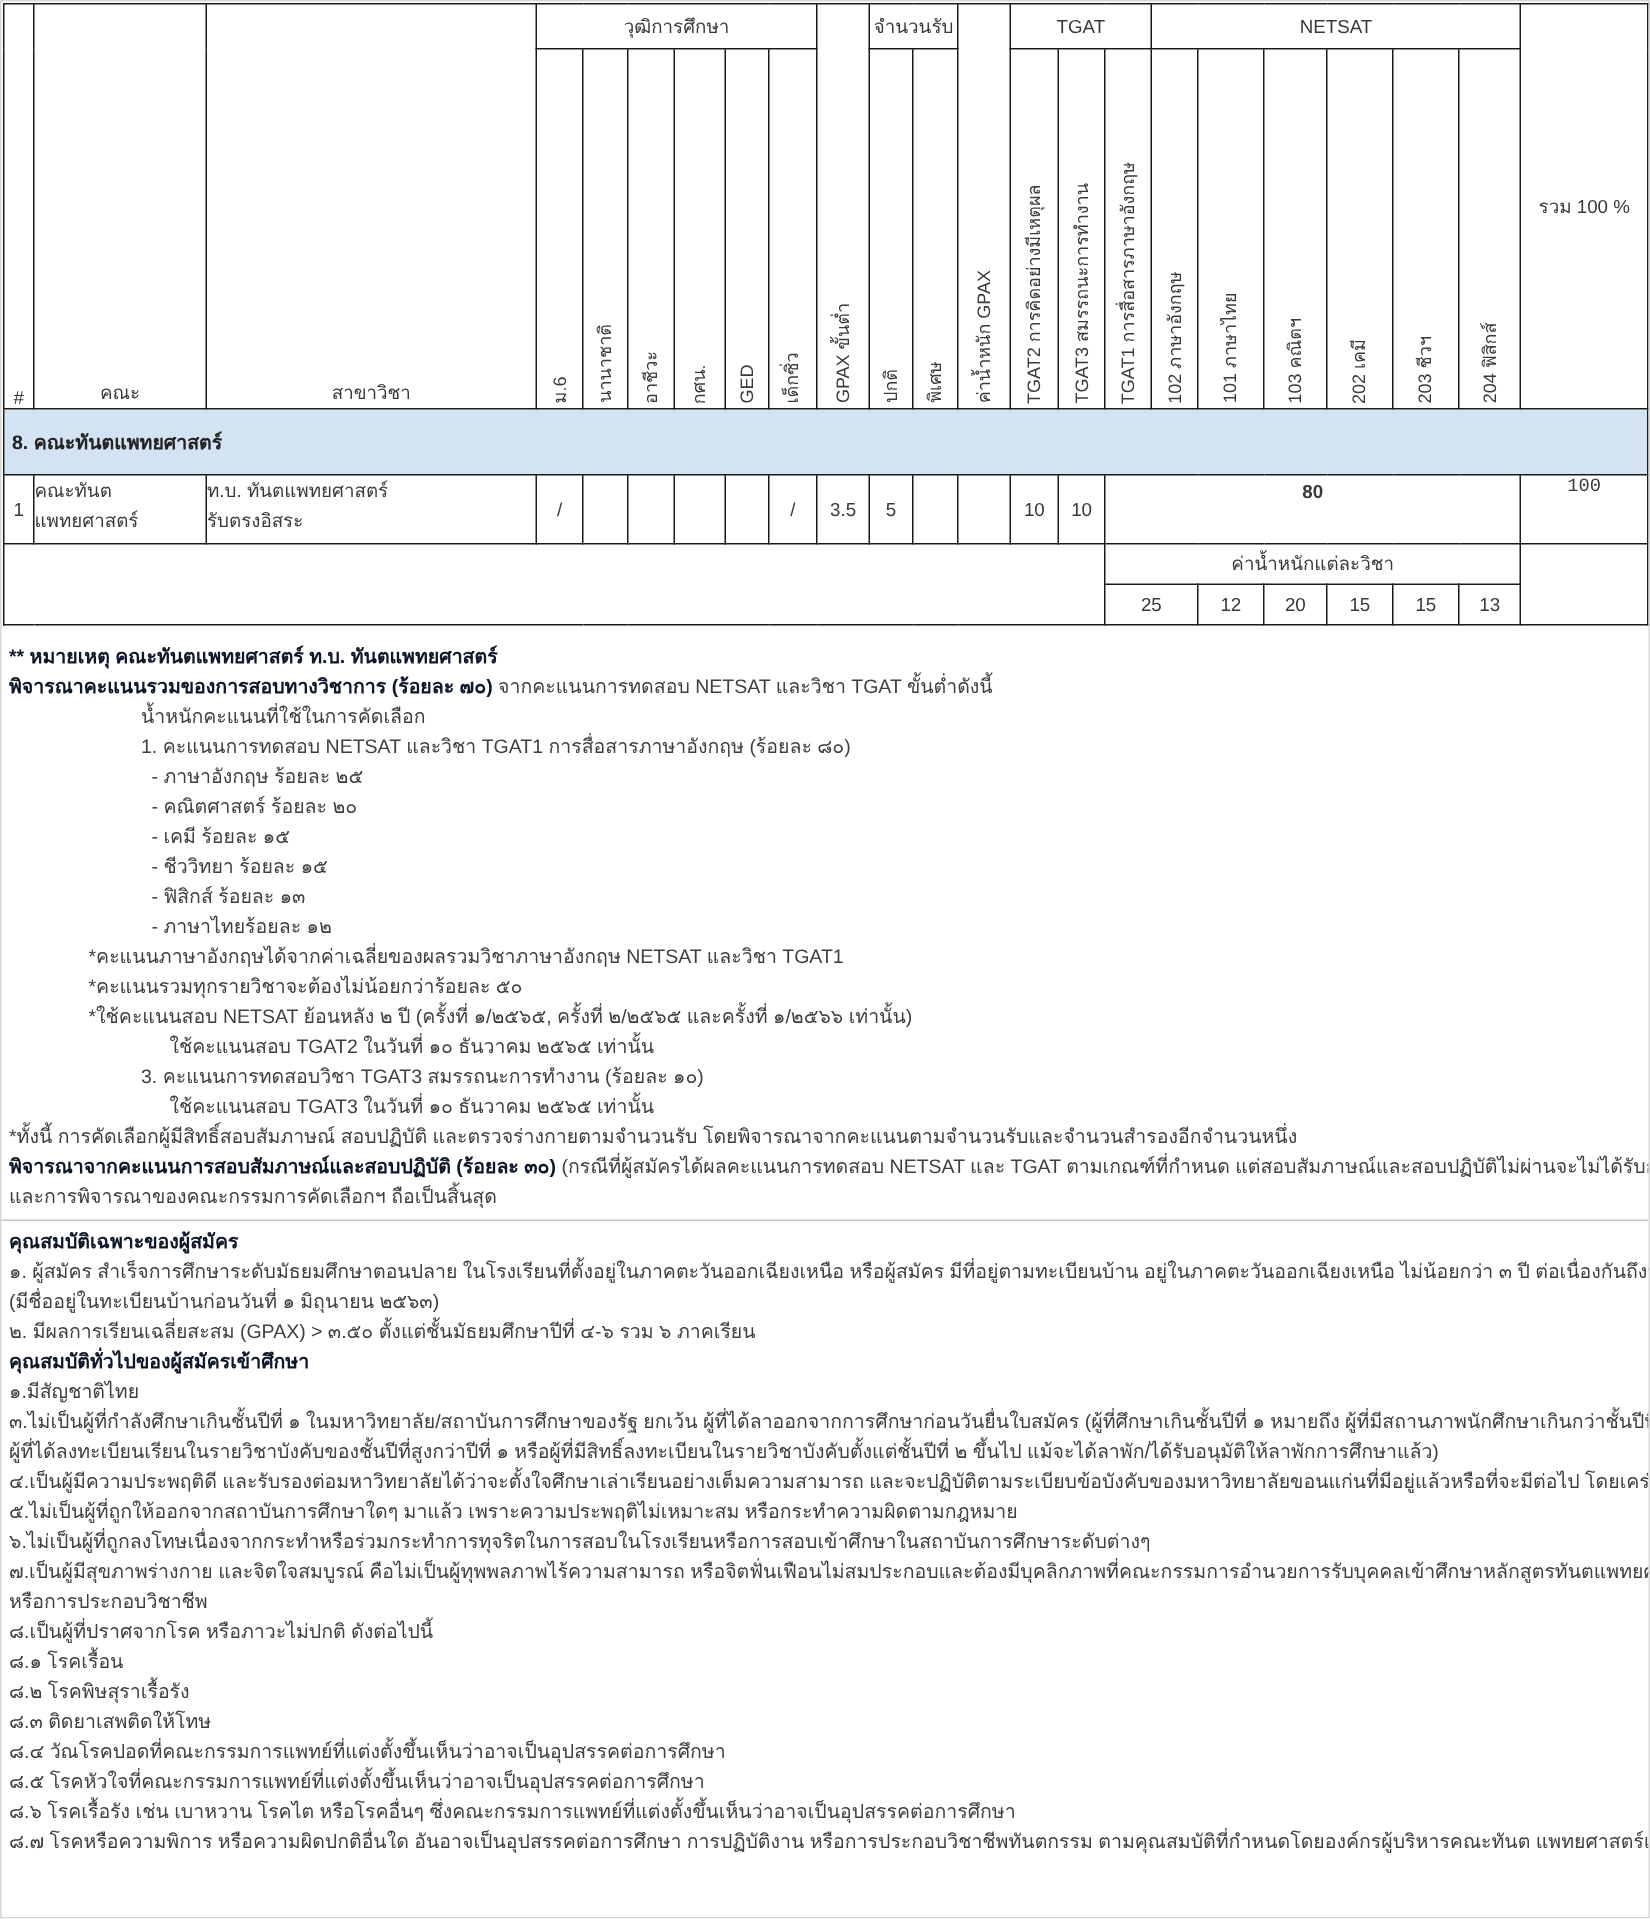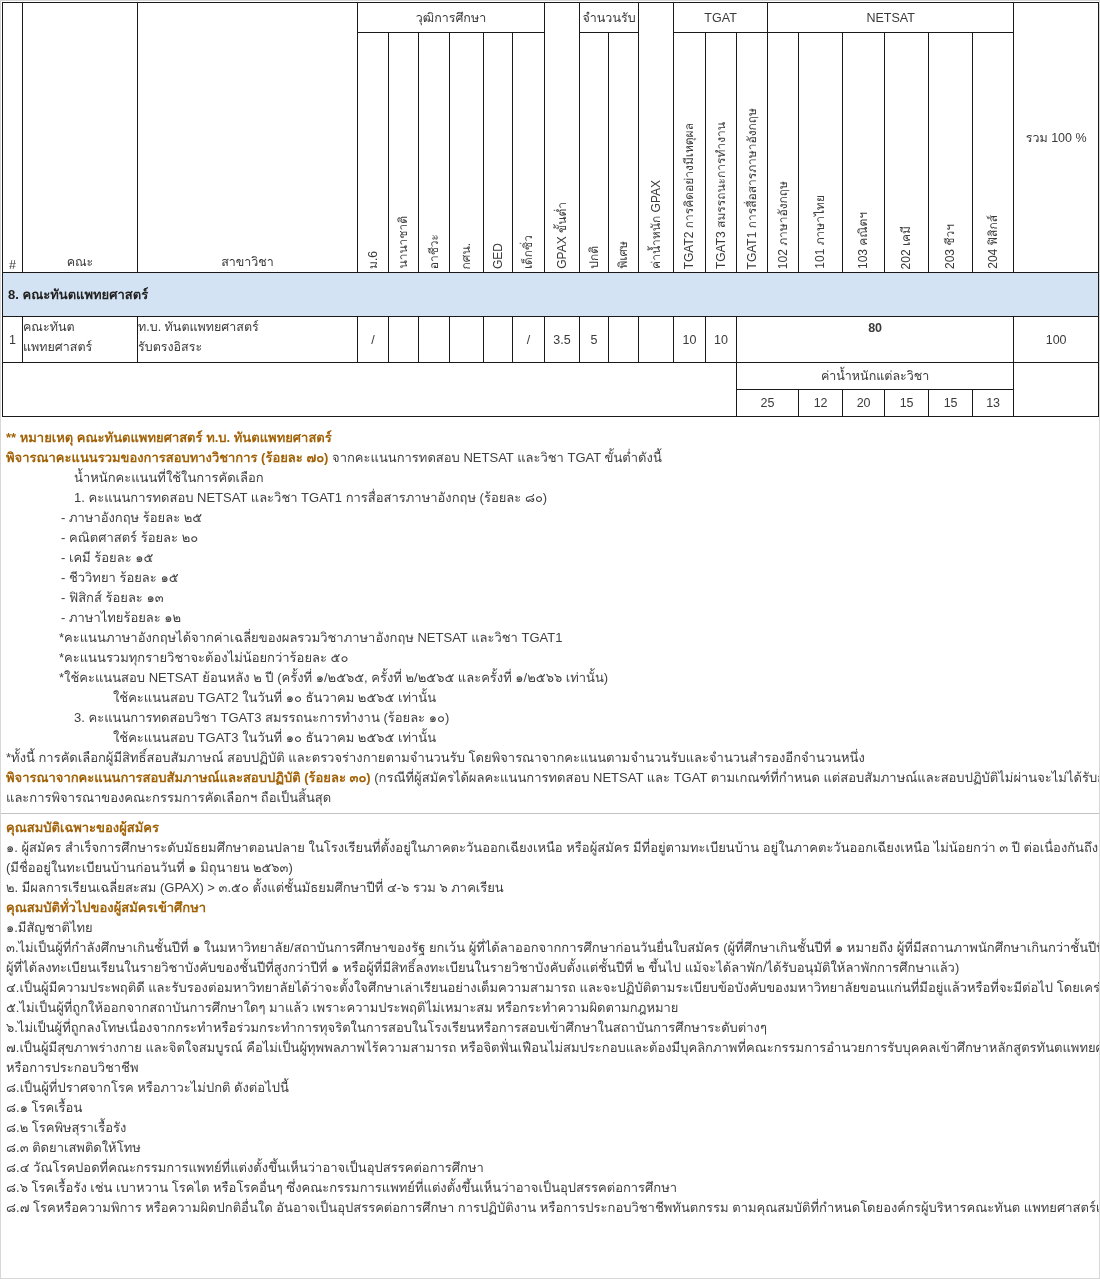--- a/index.html
+++ b/index.html
@@ -21,25 +21,25 @@
   .vtext { writing-mode:vertical-rl; transform:rotate(180deg); display:inline-block; white-space:nowrap; font-size:12px; line-height:1.05; max-height:228px; }
   .vcell.tall .vtext { max-height:258px; }
   td.center { text-align:center; vertical-align:middle; }
   td.topleft{ text-align:left; vertical-align:top; padding:3px 4px 0 6px; line-height:20px; }
   tr.r-section td { background:#d3e3f3; font-weight:bold; text-align:left; padding-left:5px; font-size:13px; color:#222; }
   td.blank { border:1px solid #1a1a1a; }
 
   
   .notes { margin-top:11px; }
   .note { font-size:13px; line-height:20px; white-space:nowrap; overflow:hidden; color:#3f3f3f; }
-  .note .bold, .note.bold { font-weight:bold; color:#a16207; }
+  .note .bold, .note.bold { font-weight:bold; color:#0f172a; }
   .note.red { color:#ff0000; }
   .ind0 { padding-left:5px; }
-  .ind1 { padding-left:73px; }
-  .ind2 { padding-left:60px; }
+  .ind1 { padding-left:73px;margin-left:20px; }
+  .ind2 { padding-left:100px; }
   .ind3 { padding-left:112px; }
   .ind4 { padding-left:58px; }
   .sect-divider { border:none; border-top:1px solid #c3c3c3; margin:5px 0 4px 0; }
 </style>
 </head>
 <body>
 
 <div class="page">
 
   <table class="adm">
@@ -118,21 +118,21 @@
         <td class="center"></td>
         <td class="center"></td>
         <td class="center">/</td>
         <td class="center">3.5</td>
         <td class="center">5</td>
         <td class="center"></td>
         <td class="center"></td>
         <td class="center">10</td>
         <td class="center">10</td>
         <td class="center" colspan="7" style="vertical-align:top; padding-top:4px;font-weight:bold;">80</td>
-        <td class="center" style="vertical-align:top; padding-top:16px;">100</td>
+        <td class="center" style="vertical-align:top; padding-top:0;font-family:Liberation Mono, monospace;">100</td>
       </tr>
       <tr class="r-w">
         <td class="blank" colspan="15" rowspan="2"></td>
         <td class="center" colspan="7">ค่าน้ำหนักแต่ละวิชา</td>
         <td class="blank" rowspan="2"></td>
       </tr>
       <tr class="r-w">
         <td class="center" colspan="2">25</td>
         <td class="center">12</td>
         <td class="center">20</td>
@@ -178,18 +178,19 @@
         <div class="note ind0">๔.เป็นผู้มีความประพฤติดี และรับรองต่อมหาวิทยาลัยได้ว่าจะตั้งใจศึกษาเล่าเรียนอย่างเต็มความสามารถ และจะปฏิบัติตามระเบียบข้อบังคับของมหาวิทยาลัยขอนแก่นที่มีอยู่แล้วหรือที่จะมีต่อไป โดยเคร่งครัดทุกประการ</div>
         <div class="note ind0">๕.ไม่เป็นผู้ที่ถูกให้ออกจากสถาบันการศึกษาใดๆ มาแล้ว เพราะความประพฤติไม่เหมาะสม หรือกระทำความผิดตามกฎหมาย</div>
         <div class="note ind0">๖.ไม่เป็นผู้ที่ถูกลงโทษเนื่องจากกระทำหรือร่วมกระทำการทุจริตในการสอบในโรงเรียนหรือการสอบเข้าศึกษาในสถาบันการศึกษาระดับต่างๆ</div>
         <div class="note ind0">๗.เป็นผู้มีสุขภาพร่างกาย และจิตใจสมบูรณ์ คือไม่เป็นผู้ทุพพลภาพไร้ความสามารถ หรือจิตฟั่นเฟือนไม่สมประกอบและต้องมีบุคลิกภาพที่คณะกรรมการอำนวยการรับบุคคลเข้าศึกษาหลักสูตรทันตแพทยศาสตรบัณฑิต พิจารณาเห็นว่าไม่เป็นอุปสรรคต่อการศึกษา</div>
         <div class="note ind0">หรือการประกอบวิชาชีพ</div>
         <div class="note ind0">๘.เป็นผู้ที่ปราศจากโรค หรือภาวะไม่ปกติ ดังต่อไปนี้</div>
         <div class="note ind0">๘.๑ โรคเรื้อน</div>
         <div class="note ind0">๘.๒ โรคพิษสุราเรื้อรัง</div>
         <div class="note ind0">๘.๓ ติดยาเสพติดให้โทษ</div>
         <div class="note ind0">๘.๔ วัณโรคปอดที่คณะกรรมการแพทย์ที่แต่งตั้งขึ้นเห็นว่าอาจเป็นอุปสรรคต่อการศึกษา</div>
+        <div class="note ind0">๘.๕ โรคหัวใจที่คณะกรรมการแพทย์ที่แต่งตั้งขึ้นเห็นว่าอาจเป็นอุปสรรคต่อการศึกษา</div>
         <div class="note ind0">๘.๖ โรคเรื้อรัง เช่น เบาหวาน โรคไต หรือโรคอื่นๆ ซึ่งคณะกรรมการแพทย์ที่แต่งตั้งขึ้นเห็นว่าอาจเป็นอุปสรรคต่อการศึกษา</div>
         <div class="note ind0">๘.๗ โรคหรือความพิการ หรือความผิดปกติอื่นใด อันอาจเป็นอุปสรรคต่อการศึกษา การปฏิบัติงาน หรือการประกอบวิชาชีพทันตกรรม ตามคุณสมบัติที่กำหนดโดยองค์กรผู้บริหารคณะทันต แพทยศาสตร์แห่งประเทศไทย ข้อ ๒.๑ - ๒.๘ เมื่อวันที่ ๓๐ มิถุนายน ๒๕๕๙</div>
       </div>
   </div>
 
 </div>
 
 </body></html>

